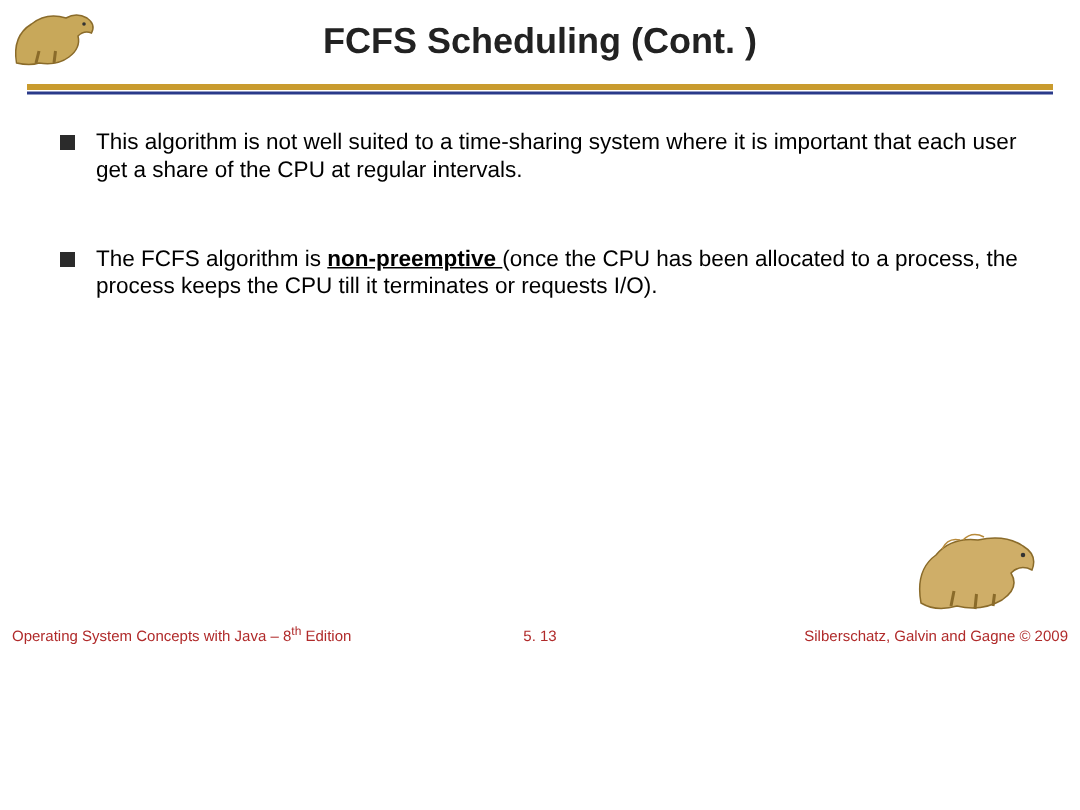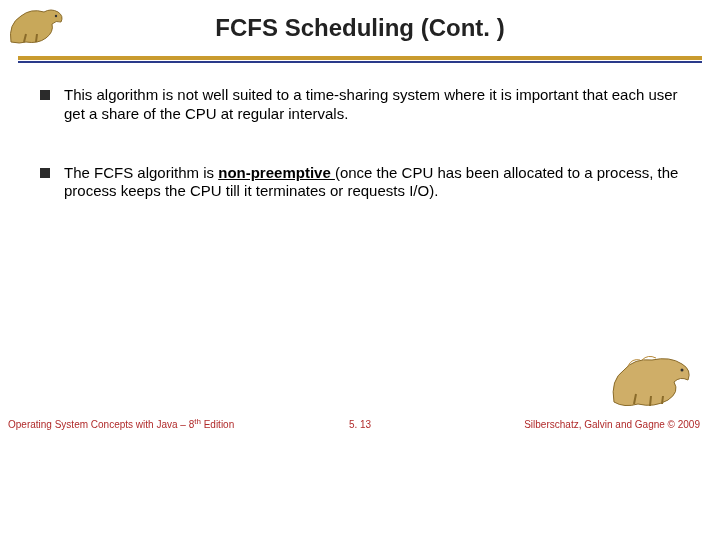--- a/index.html
+++ b/index.html
@@ -13,21 +13,21 @@
   .content { position: absolute; top: 86px; left: 40px; width: 640px; }
   .bullet { display: flex; margin-bottom: 40px; }
   .sq { width: 10px; height: 10px; background: #2b2b2b; margin-top: 4px; margin-right: 14px; flex: 0 0 10px; }
   .txt { font-size: 15px; line-height: 1.25; color: #000; }
   .underline-bold { font-weight: bold; text-decoration: underline; }
   .dino-br { position: absolute; bottom: 30px; right: 20px; width: 90px; height: 60px; }
   .footer { position: absolute; bottom: 10px; left: 0; width: 720px; font-size: 10px; }
   .f-left { position: absolute; left: 8px; bottom: 0; color: #b02a2a; }
   .f-left sup { font-size: 8px; vertical-align: super; }
   .f-center { position: absolute; left: 0; width: 720px; text-align: center; bottom: 0; color: #b02a2a; }
-  .f-right { position: absolute; right: 20px; bottom: 0; color: #b02a2a; }
+  .f-right { position: absolute; right: 8px; bottom: 0; color: #b02a2a; }
 </style>
 </head>
 <body>
 
 <div class="slide">
 
   <div class="dino-tl">
     <svg viewBox="0 0 70 42">
       <path d="M5 38 Q2 20 15 12 Q25 4 38 8 Q45 4 52 8 Q58 12 55 18 Q50 16 46 20 Q48 28 40 34 Q32 40 20 38 Q14 40 5 38 Z" fill="#c8a85a" stroke="#8a6b2a" stroke-width="1"></path>
       <path d="M18 38 L20 30 M30 38 L31 30" stroke="#8a6b2a" stroke-width="2"></path>

